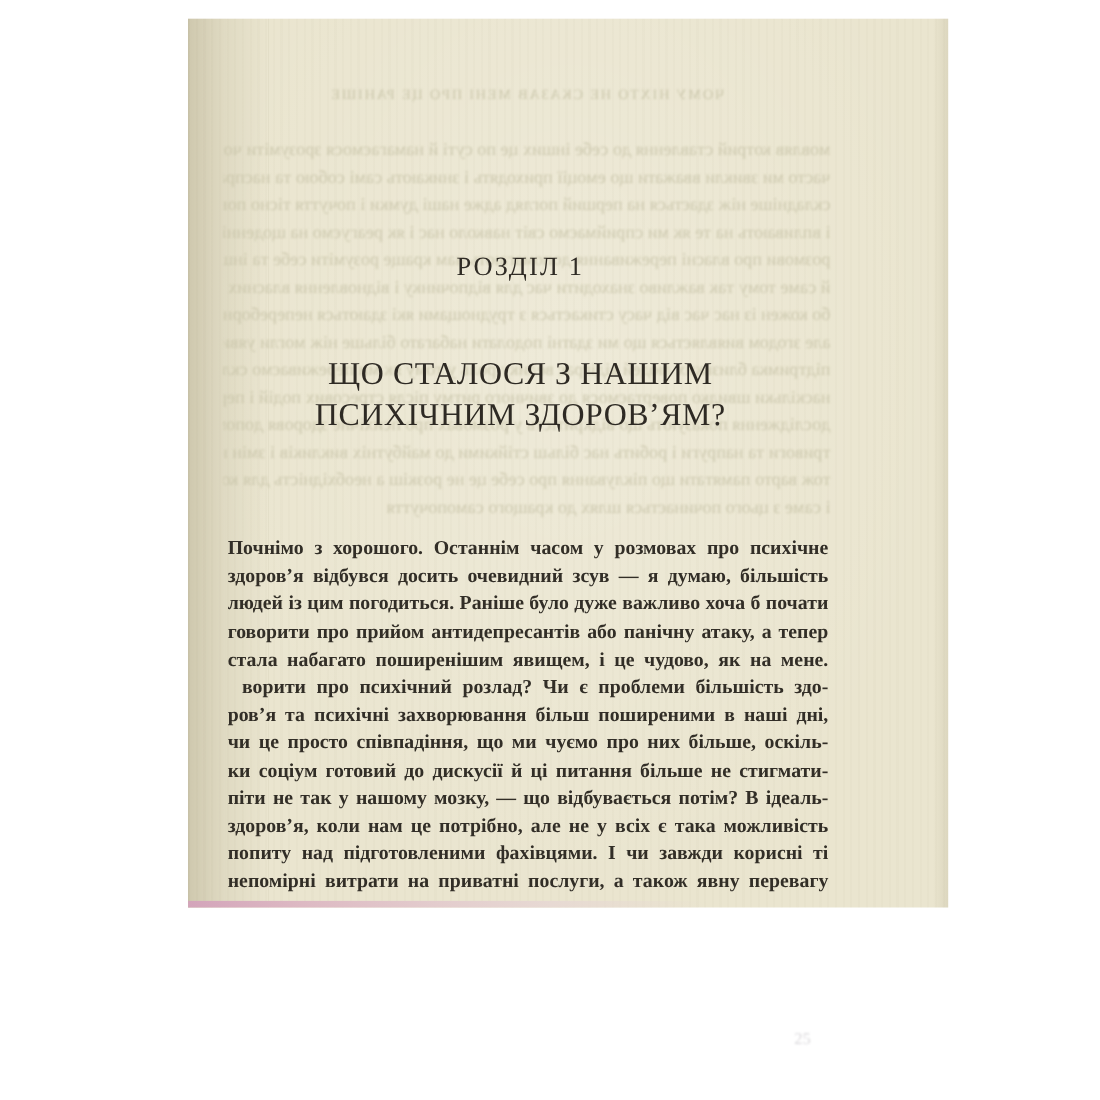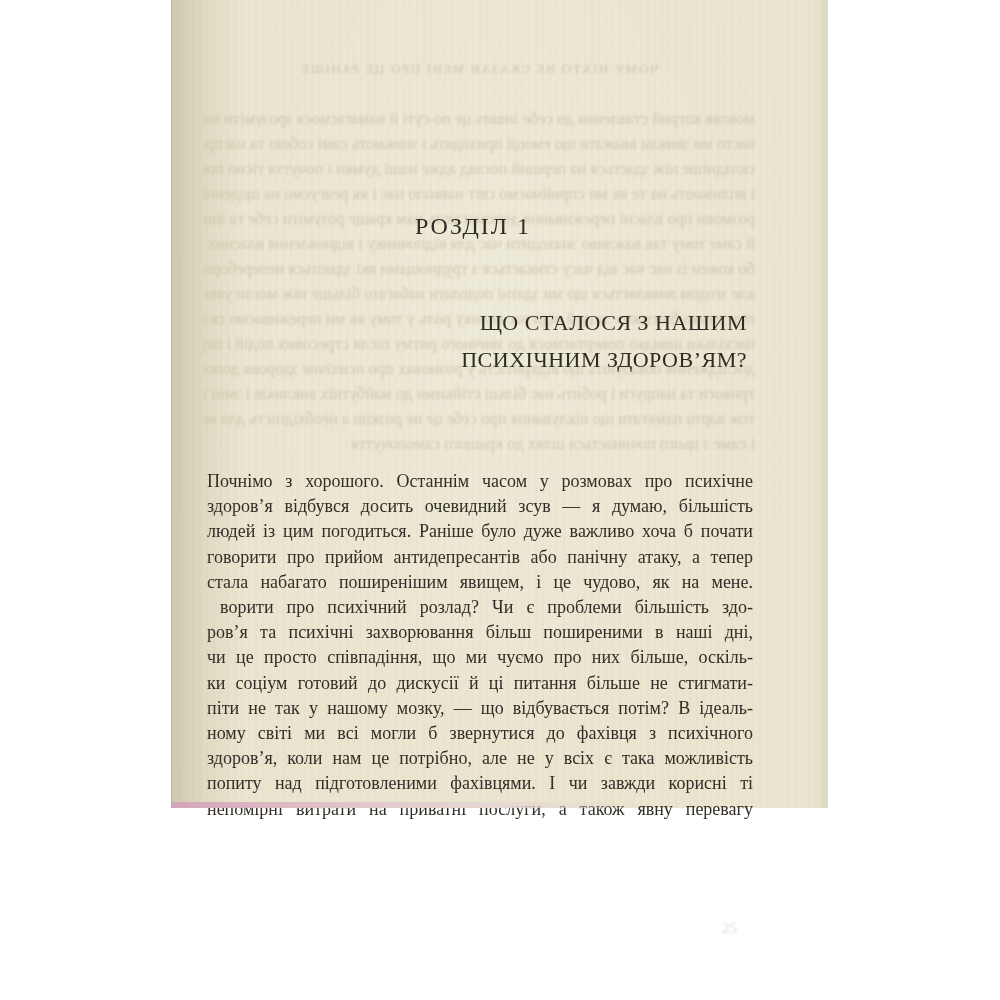--- a/index.html
+++ b/index.html
@@ -3,25 +3,26 @@
 <meta charset="utf-8">
 <style>
   html,body{margin:0;padding:0;}
   body{
     width:1000px;height:1000px;position:relative;overflow:hidden;
     background:#ffffff;
     font-family:"Liberation Serif","DejaVu Serif",serif;
   }
   
   .book-page{
-    position:absolute;left:171px;top:0;width:657px;height:808px;
+    position:absolute;left:171px;top:17px;width:657px;height:808px;
     background:
       repeating-linear-gradient(90deg, rgba(90,80,40,0.018) 0 2px, rgba(0,0,0,0) 2px 7px),
       radial-gradient(ellipse at 50% 38%, rgba(255,255,255,0.20), rgba(0,0,0,0) 72%),
       #eae5cf;
+    padding-left: 34px;
   }
   
   .book-page::before{
     content:"";position:absolute;left:0;top:0;width:72px;height:100%;
     background:linear-gradient(to right, rgba(100,88,46,0.20), rgba(100,88,46,0.08) 45%, rgba(100,88,46,0) 100%);
     border-left:1px solid rgba(100,88,46,0.28);
   }
   
   .book-page::after{
     content:"";position:absolute;right:0;top:0;width:14px;height:100%;
@@ -49,30 +50,30 @@
     white-space:nowrap;overflow:hidden;
   }
   
   .chapter-label{
     position:absolute;left:28px;top:213px;width:548px;
     text-align:center;font-size:24px;letter-spacing:2px;
     color:#2f2b25;
   }
   .chapter-title{
     position:absolute;left:28px;top:305px;width:548px;
-    text-align:right;font-size:22px;line-height:36.5px;letter-spacing:0.5px;
+    text-align:center;font-size:29px;line-height:36.5px;letter-spacing:0.5px;
     color:#2e2a24;
   }
   
   .body-text{
     position:absolute;left:36px;top:469px;width:546px;
     font-size:18px;line-height:25.2px;color:#322e27;
   }
   .body-line{
-    text-align:justify;text-align-last:justify;-moz-text-align-last:justify;
+    text-align:justify;text-align-last:justify;font-weight:bold;-moz-text-align-last:justify;
   }
   .para-2 .body-line:first-child{text-indent:13px;}
   
   .folio-showthrough{
     position:absolute;left:551px;top:920px;
     font-size:15px;color:#928d96;opacity:0.34;filter:blur(1px);
   }
 </style>
 </head>
 <body>
@@ -112,21 +113,20 @@
         <div class="body-line">людей із цим погодиться. Раніше було дуже важливо хоча б почати</div>
         <div class="body-line">говорити про прийом антидепресантів або панічну атаку, а тепер</div>
         <div class="body-line">стала набагато поширенішим явищем, і це чудово, як на мене.</div>
       </div>
     <div class="para-2">
         <div class="body-line">ворити про психічний розлад? Чи є проблеми більшість здо-</div>
         <div class="body-line">ров’я та психічні захворювання більш поширеними в наші дні,</div>
         <div class="body-line">чи це просто співпадіння, що ми чуємо про них більше, оскіль-</div>
         <div class="body-line">ки соціум готовий до дискусії й ці питання більше не стигмати-</div>
         <div class="body-line">піти не так у нашому мозку, — що відбувається потім? В ідеаль-</div>
-        <div class="body-line">ному світі ми всі могли б звернутися до фахівця з психічного</div>
         <div class="body-line">здоров’я, коли нам це потрібно, але не у всіх є така можливість</div>
         <div class="body-line">попиту над підготовленими фахівцями. І чи завжди корисні ті</div>
         <div class="body-line">непомірні витрати на приватні послуги, а також явну перевагу</div>
       </div>
   </div>
 
   <div class="folio-showthrough">25</div>
 
   <div class="bottom-edge-strip"></div>
 </div>

